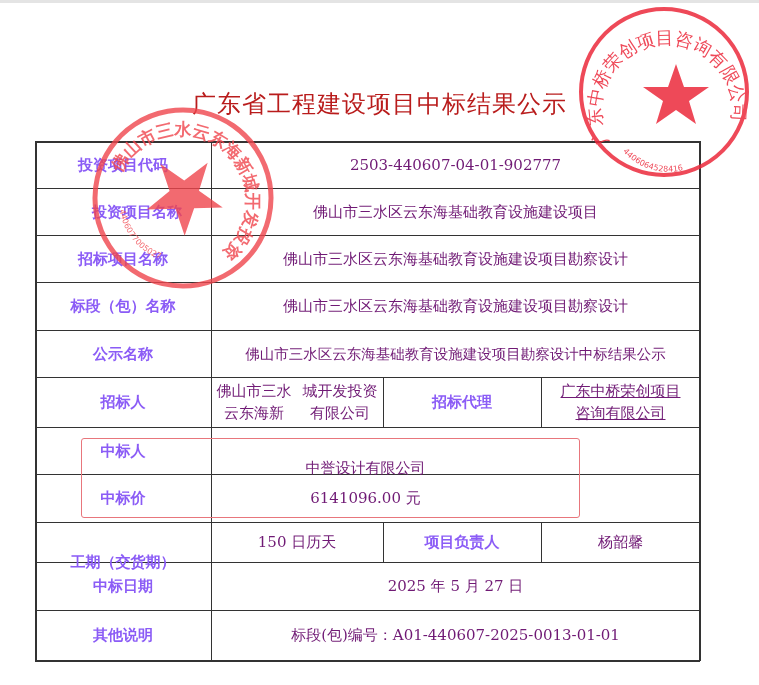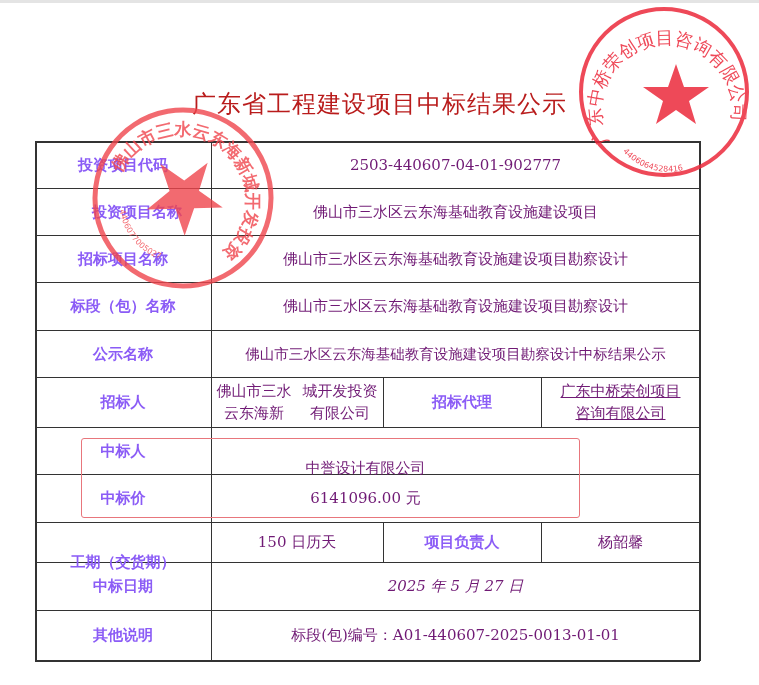--- a/index.html
+++ b/index.html
@@ -85,21 +85,21 @@
 
   <div class="cell lbl" style="left:0;top:333px;width:176px;height:48px;">中标价</div>
   <div class="cell" style="left:176px;top:333px;width:489px;height:48px;padding-right:180px;">6141096.00 元</div>
 
   <div class="cell lbl" style="left:0;top:381px;width:176px;height:40px;margin-top:20px;">工期（交货期）</div>
   <div class="cell" style="left:176px;top:381px;width:172px;height:40px;">150 日历天</div>
   <div class="cell lbl" style="left:348px;top:381px;width:158px;height:40px;">项目负责人</div>
   <div class="cell" style="left:506px;top:381px;width:159px;height:40px;">杨韶馨</div>
 
   <div class="cell lbl" style="left:0;top:421px;width:176px;height:48px;">中标日期</div>
-  <div class="cell" style="left:176px;top:421px;width:489px;height:48px;font-style:italic;">2025 年 5 月 27 日</div>
+  <div class="cell" style="left:176px;top:421px;width:489px;height:48px;">2025 年 5 月 27 日</div>
 
   <div class="cell lbl" style="left:0;top:469px;width:176px;height:50px;">其他说明</div>
   <div class="cell" style="left:176px;top:469px;width:489px;height:50px;">标段(包)编号：A01-440607-2025-0013-01-01</div>
 </div>
 
 <div class="hl" style="left:81px;top:438px;width:497px;height:78px;"></div>
 
 <svg class="stamp" style="left:88px;top:103px;" width="190" height="190" viewBox="0 0 190 190">
   <g opacity="0.8" transform="rotate(35 95 95)">
     <circle cx="95" cy="95" r="88" fill="none" stroke="#f0454d" stroke-width="5"></circle>

